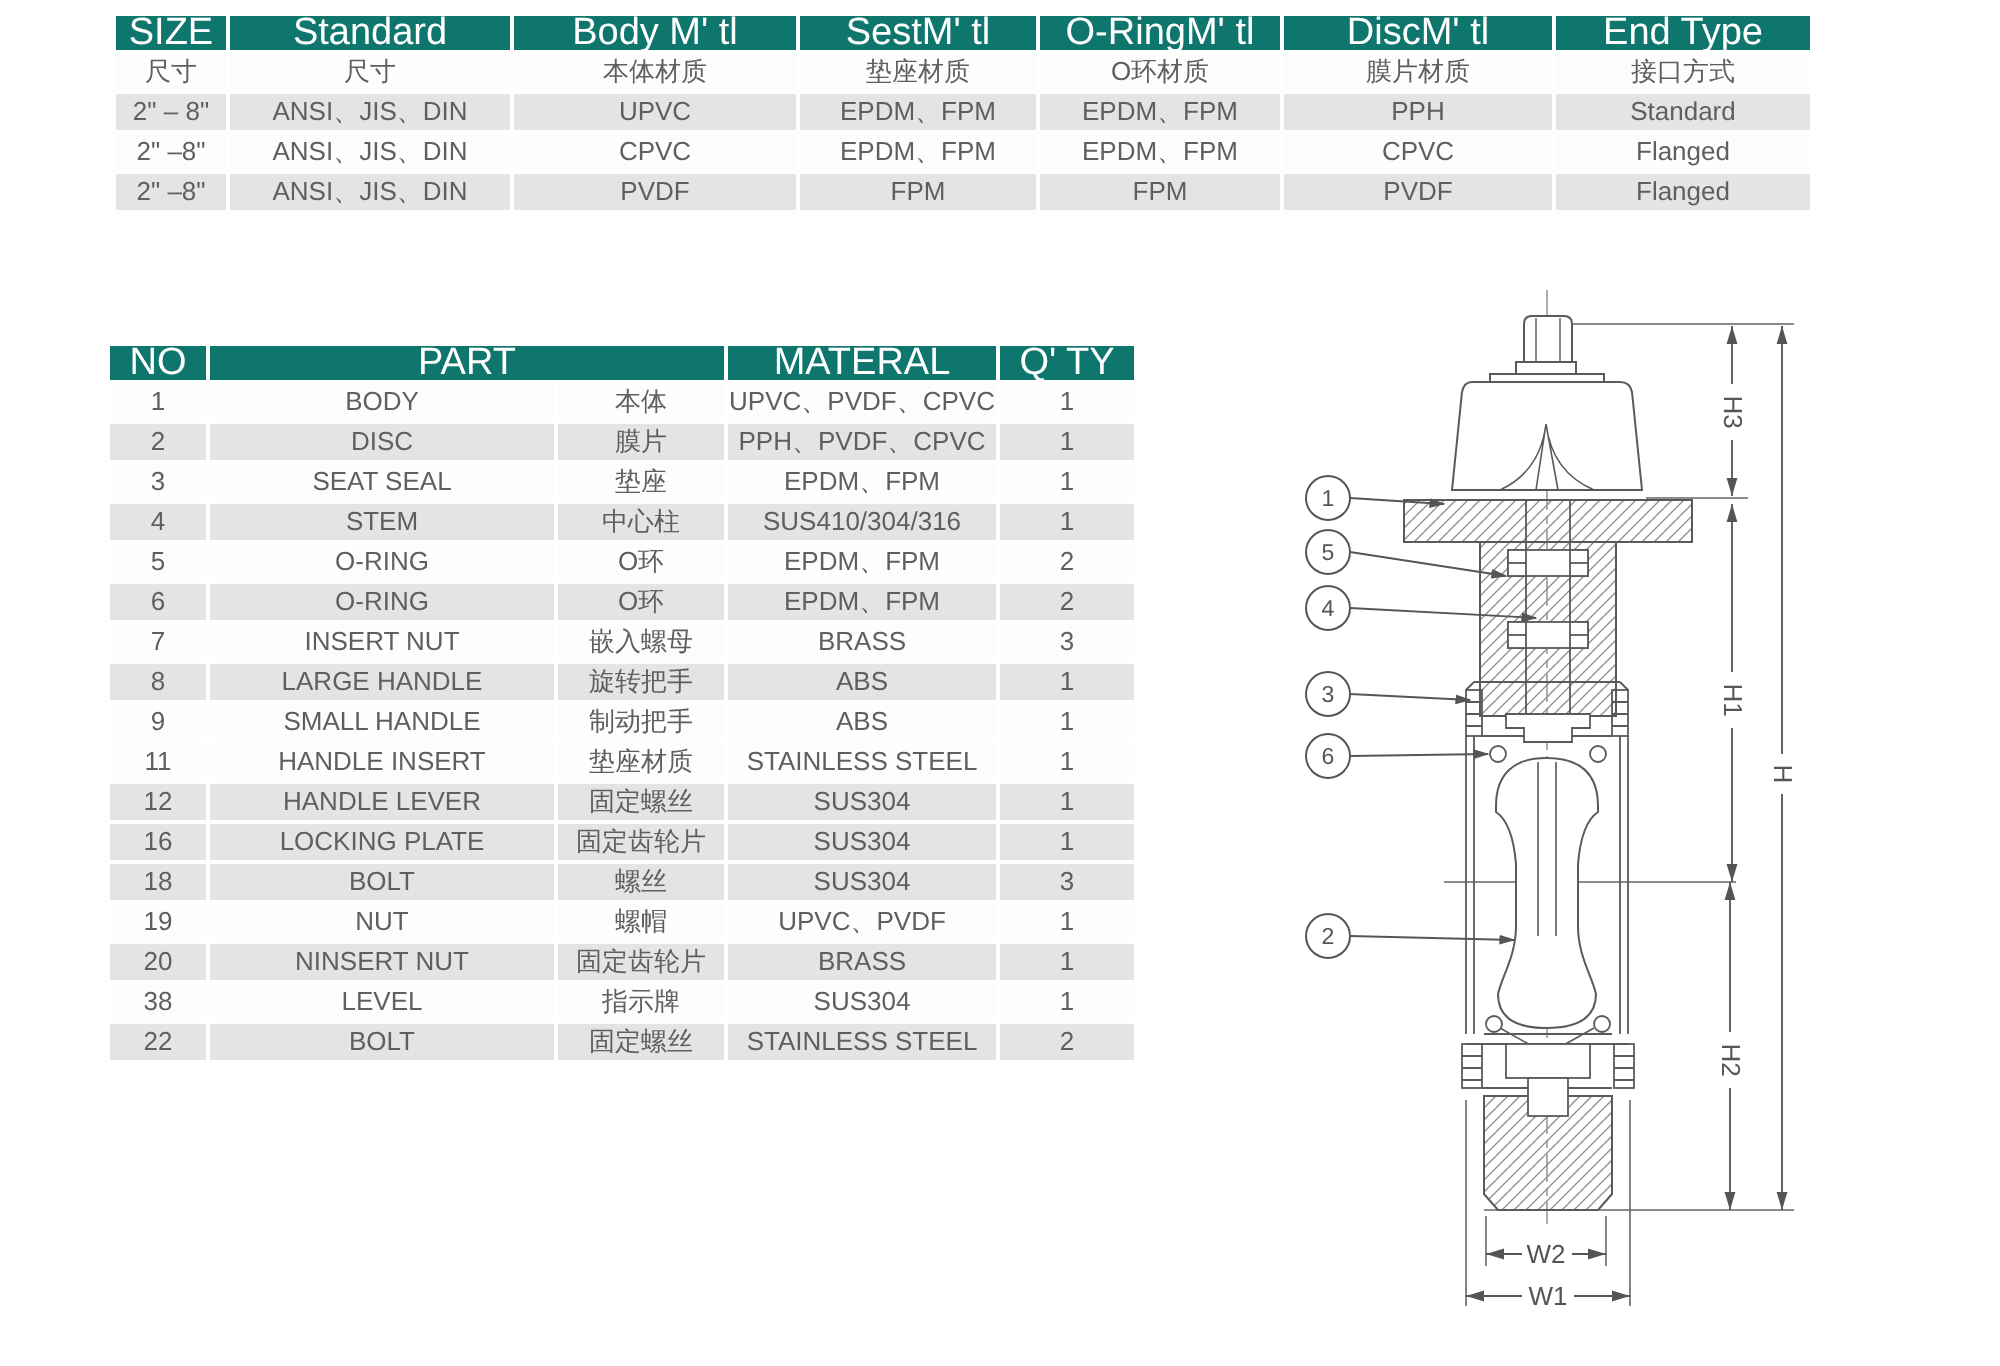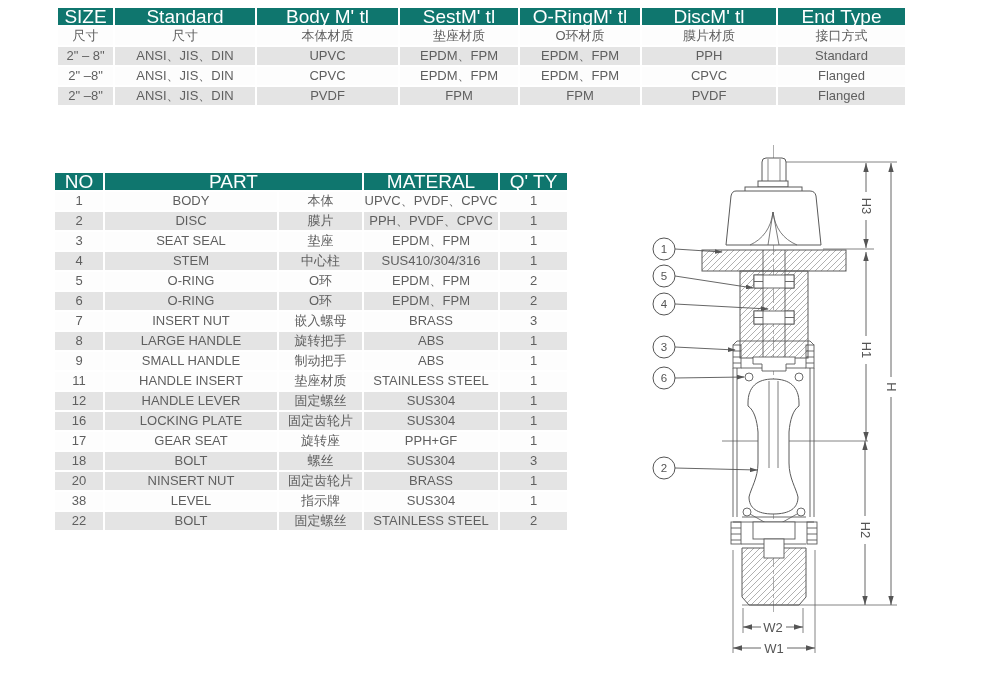--- a/index.html
+++ b/index.html
@@ -176,33 +176,33 @@
         <td>SUS304</td>
         <td>1</td>
       </tr>
       <tr class="gray">
         <td>16</td>
         <td>LOCKING PLATE</td>
         <td>固定齿轮片</td>
         <td>SUS304</td>
         <td>1</td>
       </tr>
-      <tr class="white">
-        <td>17</td>
-        <td>GEAR SEAT</td>
-        <td>旋转座</td>
-        <td>PPH+GF</td>
-        <td>1</td>
-      </tr>
       <tr class="gray">
         <td>18</td>
         <td>BOLT</td>
         <td>螺丝</td>
         <td>SUS304</td>
         <td>3</td>
+      </tr>
+      <tr class="white">
+        <td>19</td>
+        <td>NUT</td>
+        <td>螺帽</td>
+        <td>UPVC、PVDF</td>
+        <td>1</td>
       </tr>
       <tr class="gray">
         <td>20</td>
         <td>NINSERT NUT</td>
         <td>固定齿轮片</td>
         <td>BRASS</td>
         <td>1</td>
       </tr>
       <tr class="white">
         <td>38</td>

